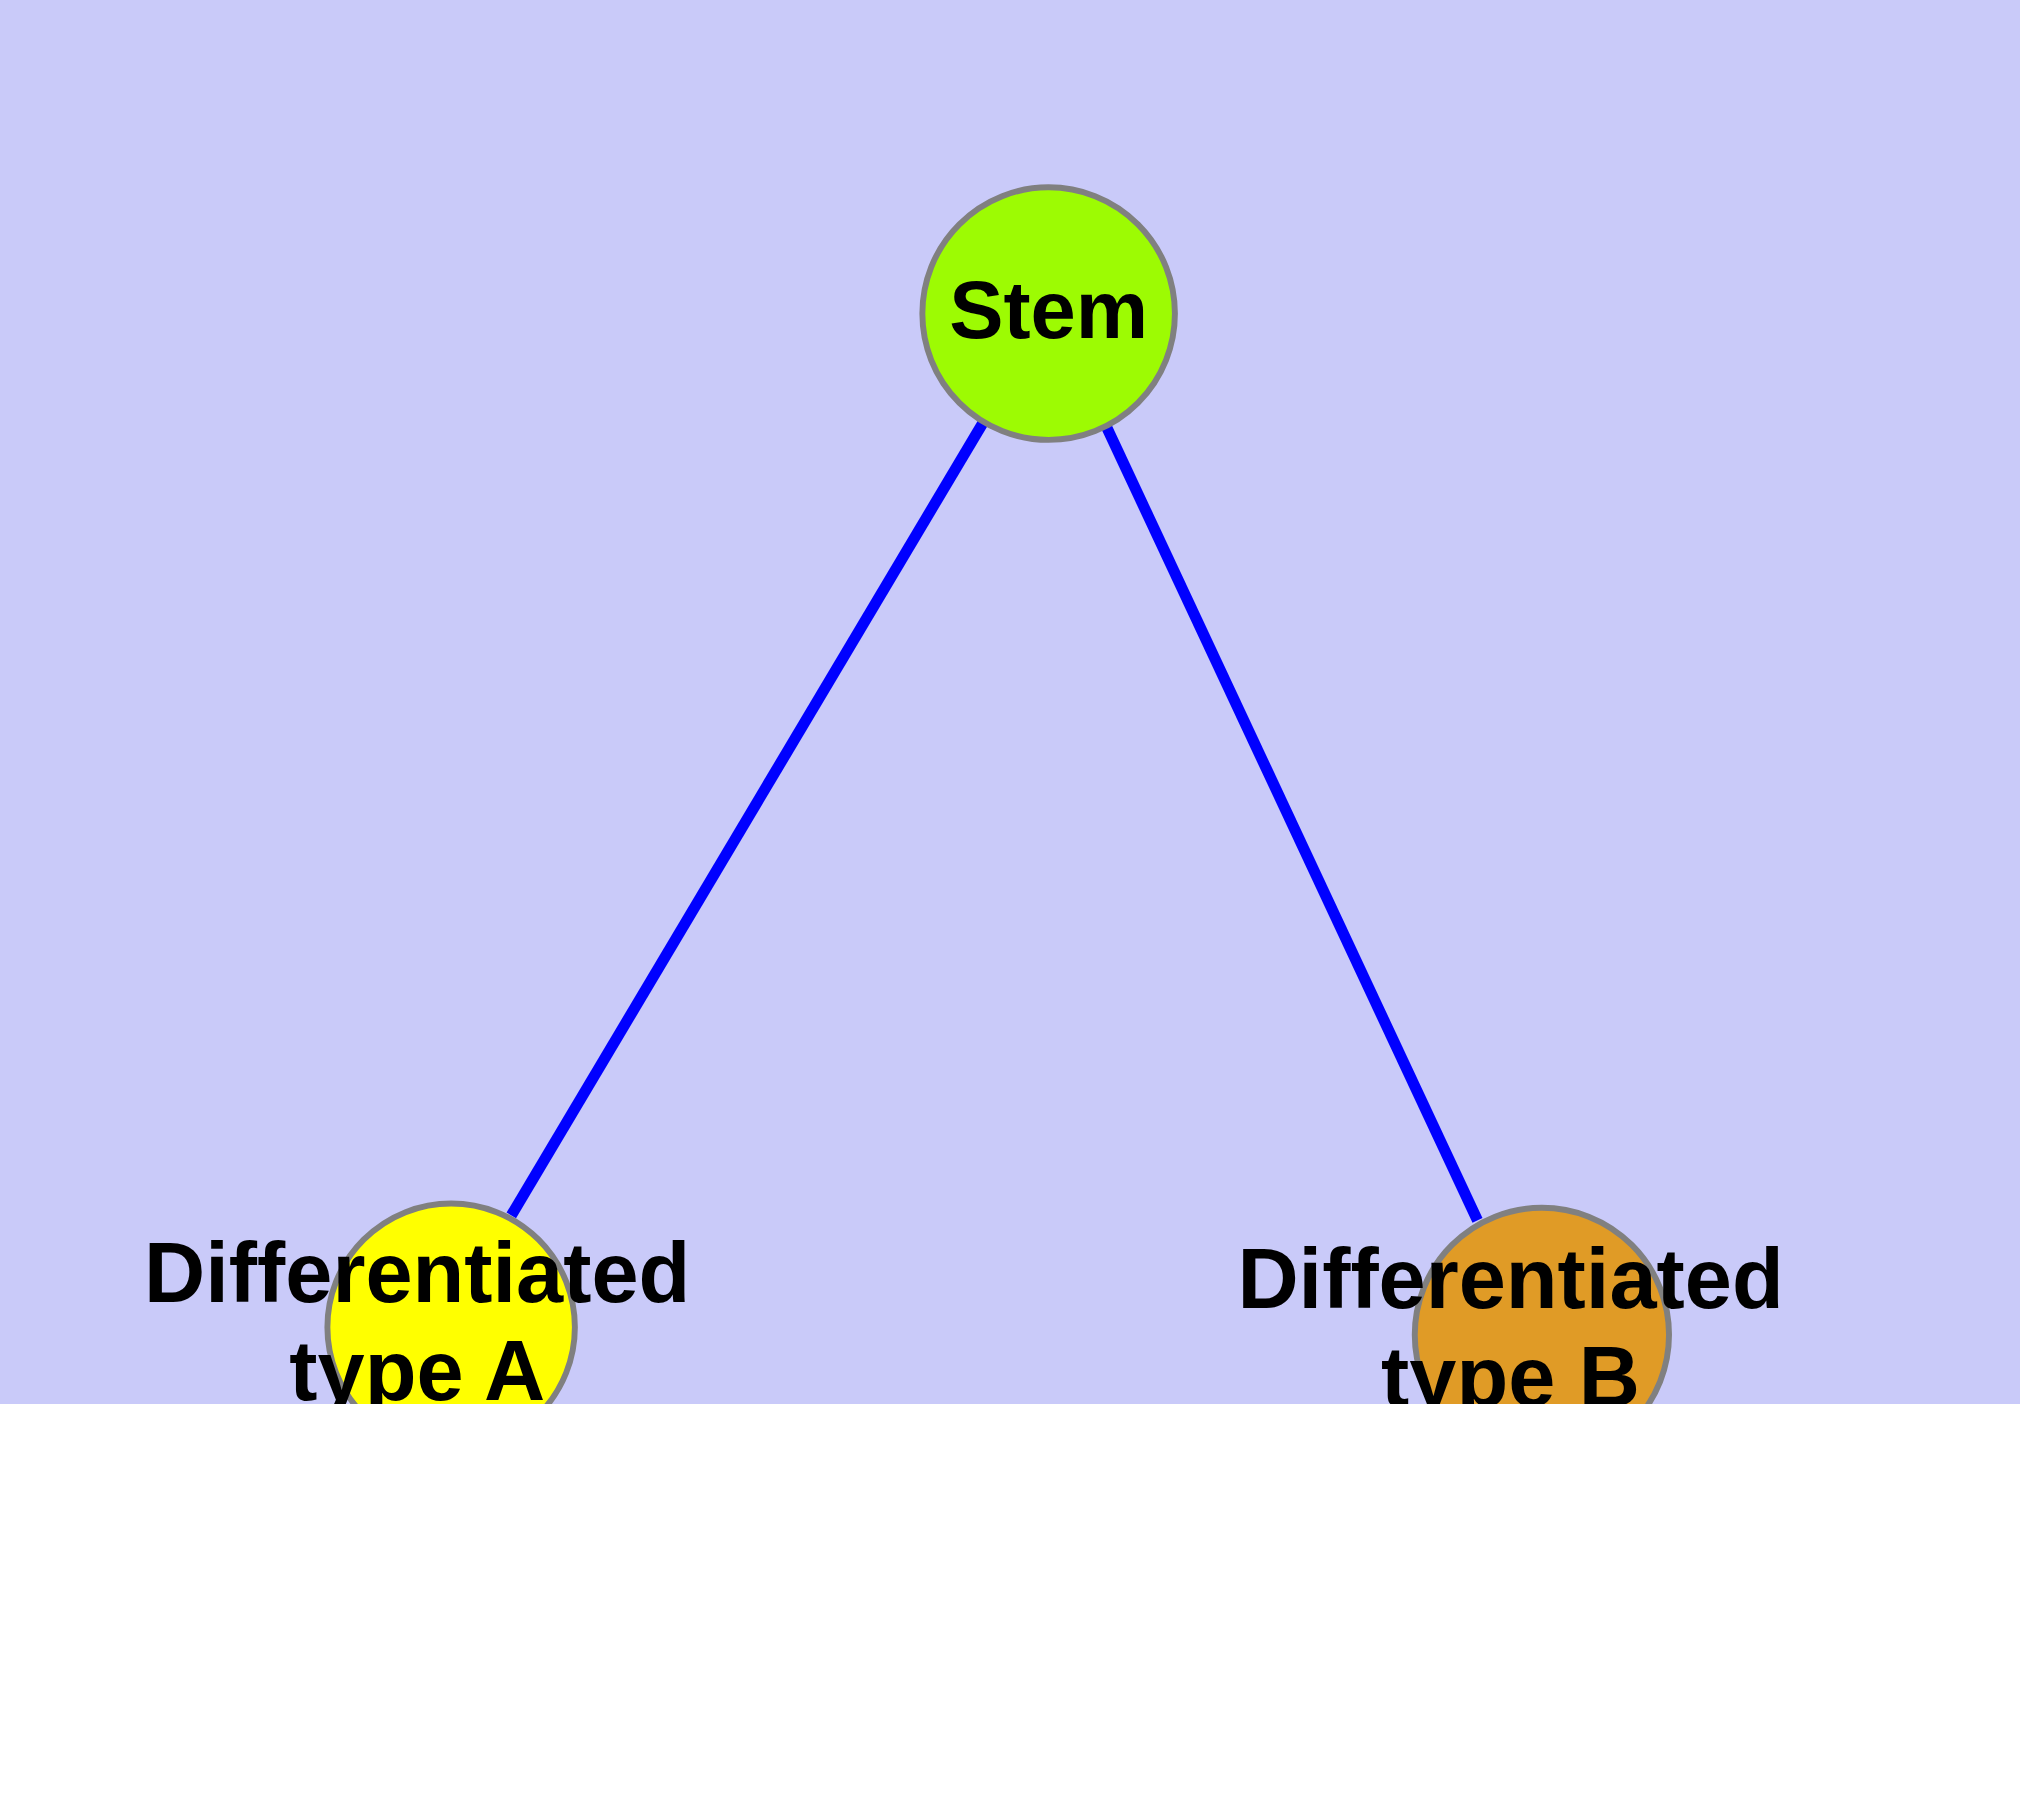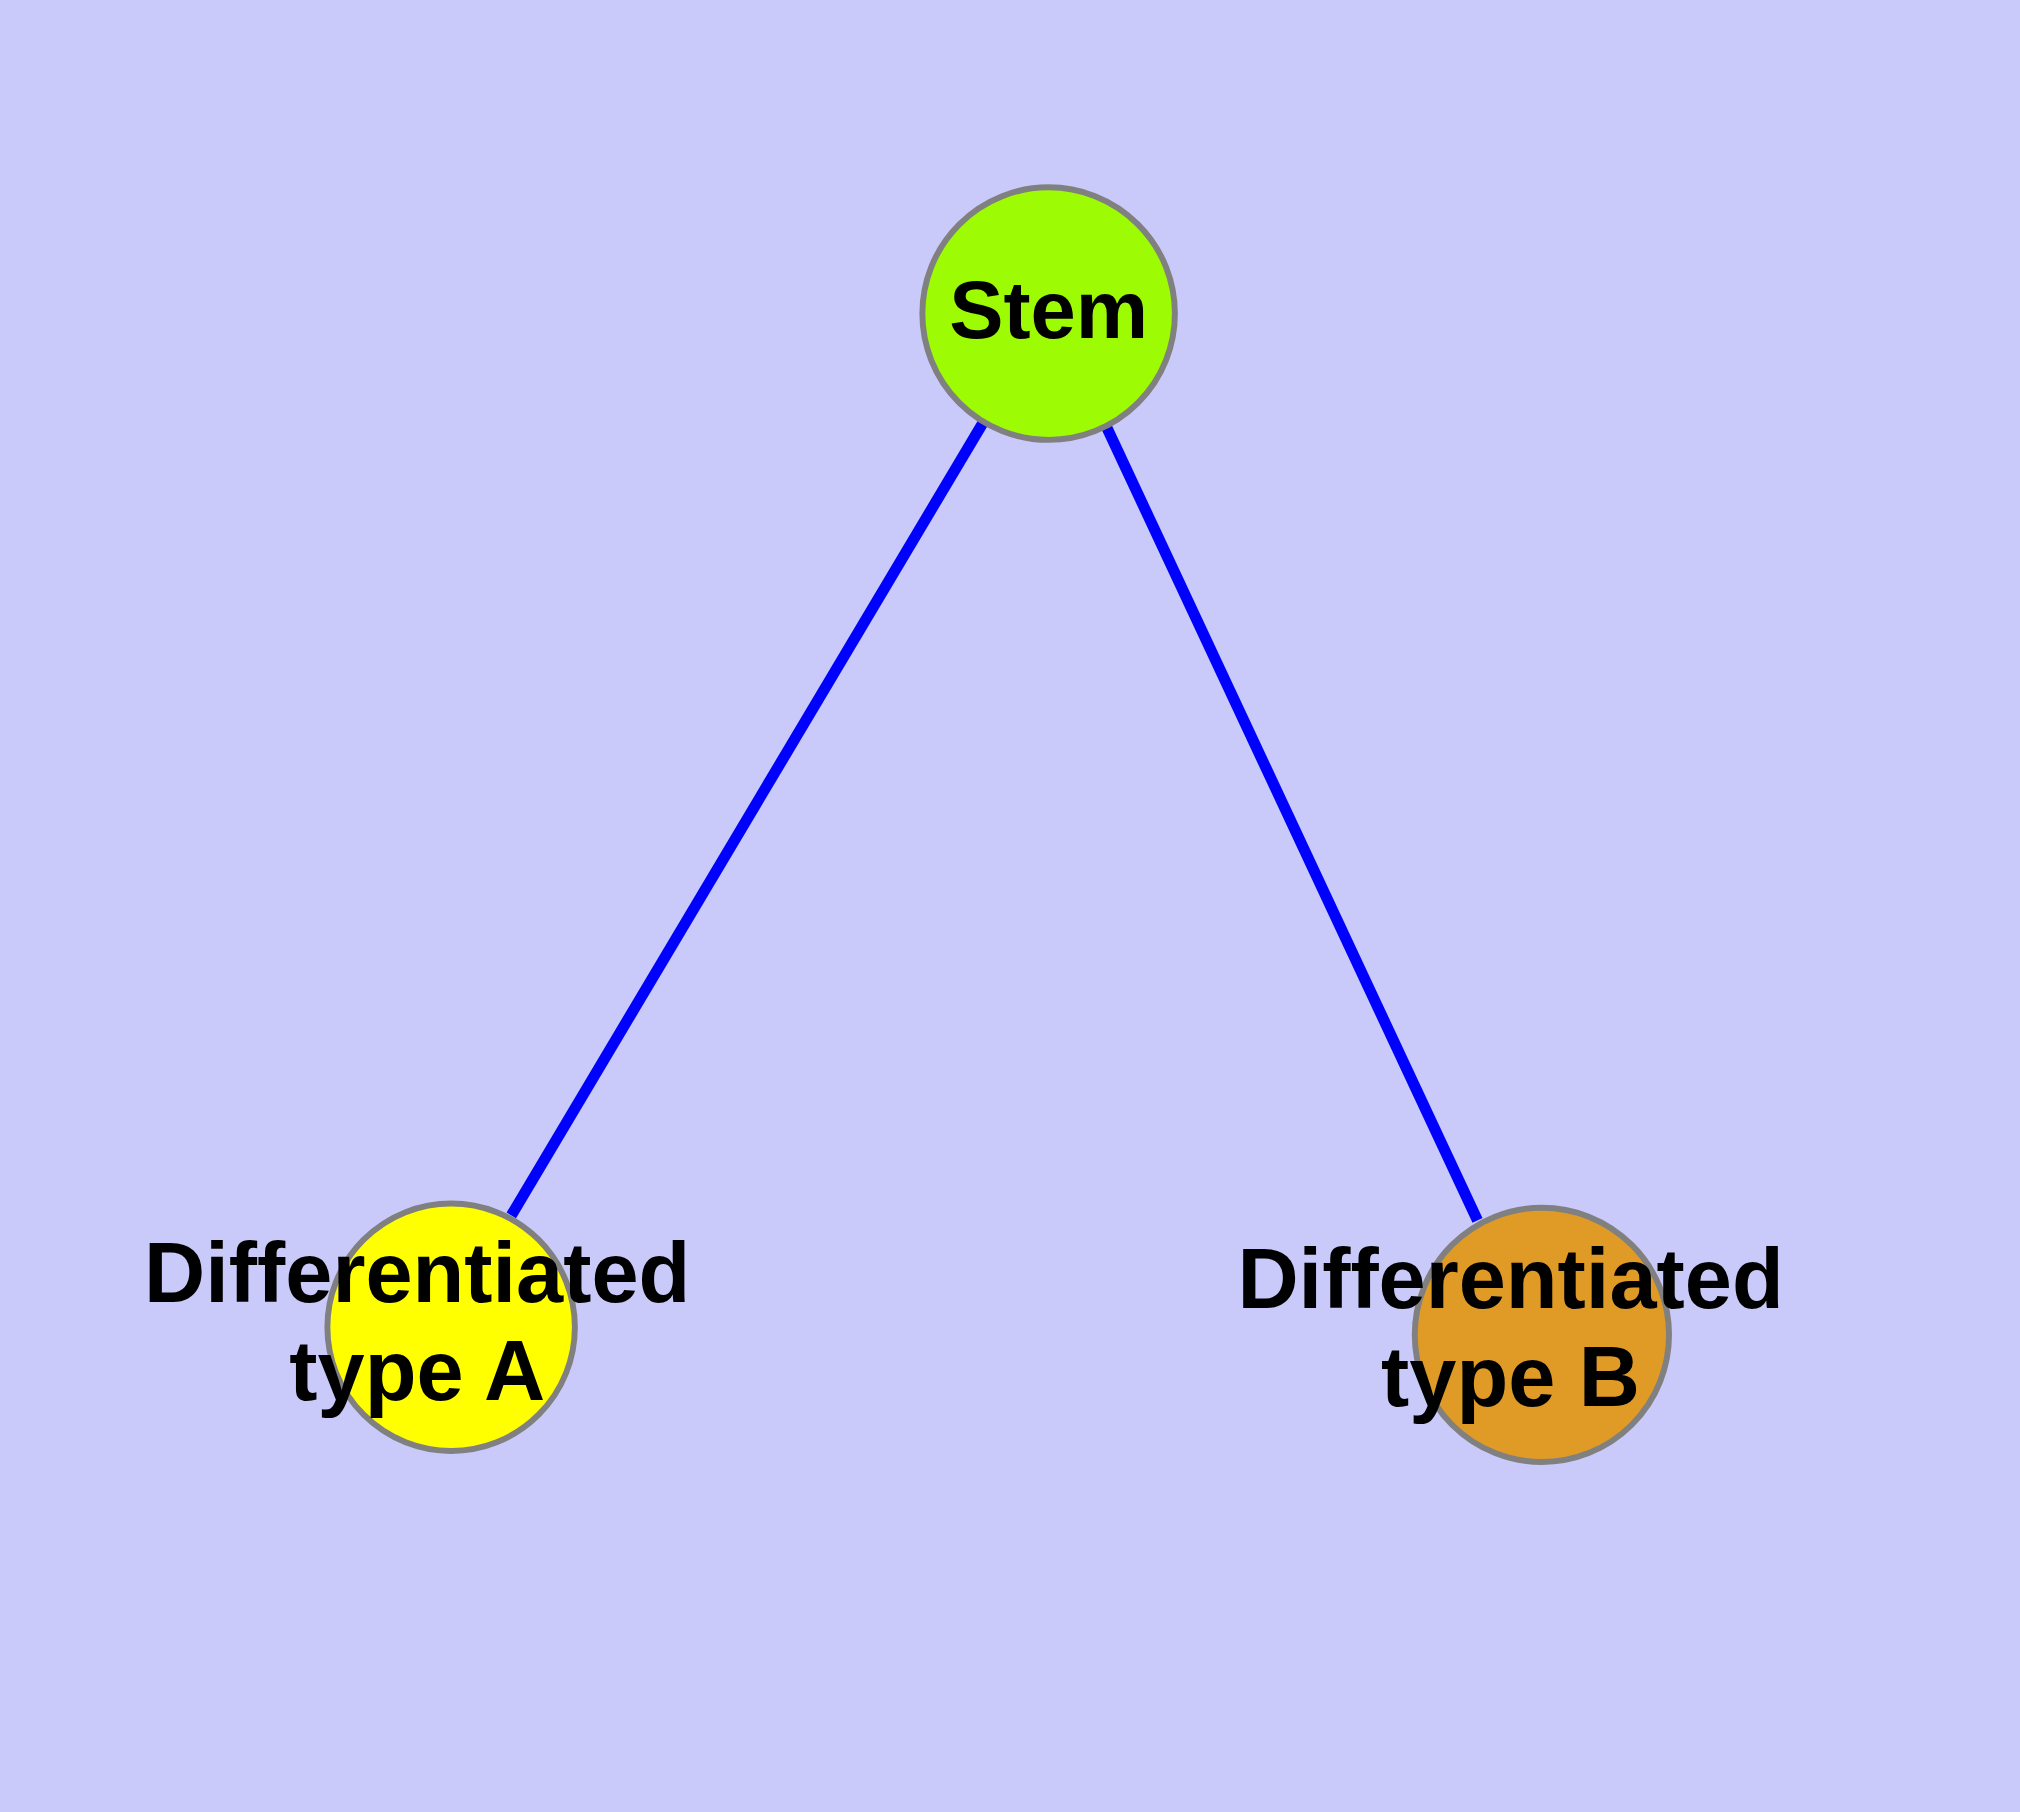--- a/index.html
+++ b/index.html
@@ -3,21 +3,21 @@
 <meta charset="utf-8">
 <style>
   html, body {
     margin: 0;
     padding: 0;
     background: #ffffff;
   }
   #canvas {
     position: relative;
     width: 2021px;
-    height: 1812px;
+    height: 1404px;
     background: #c9caf9;
     overflow: hidden;
     font-family: "Liberation Sans", sans-serif;
   }
   #graph-svg {
     position: absolute;
     left: 0;
     top: 0;
     width: 2021px;
     height: 1812px;

